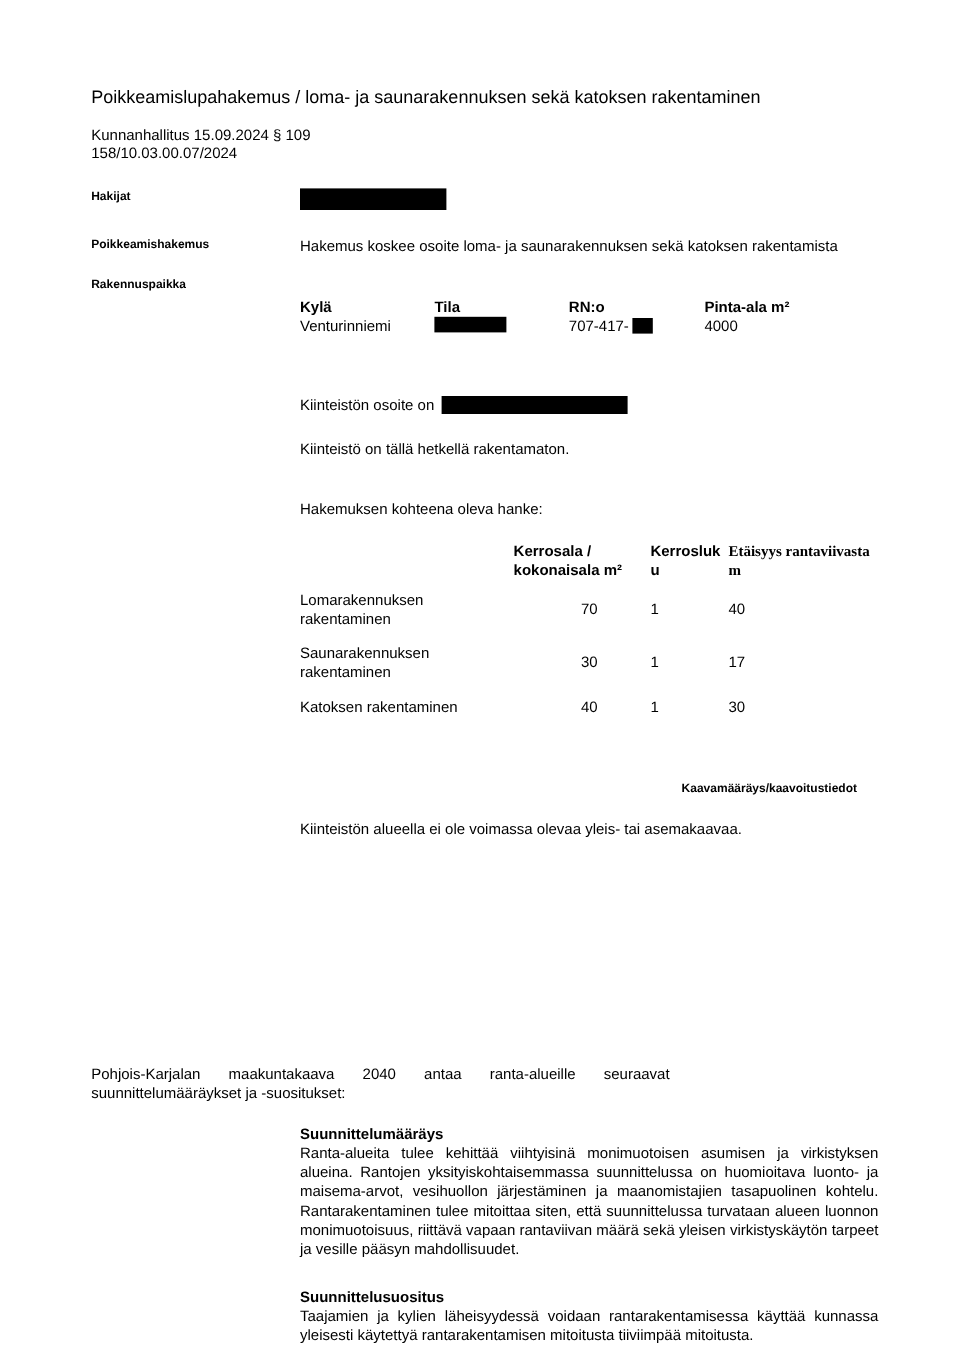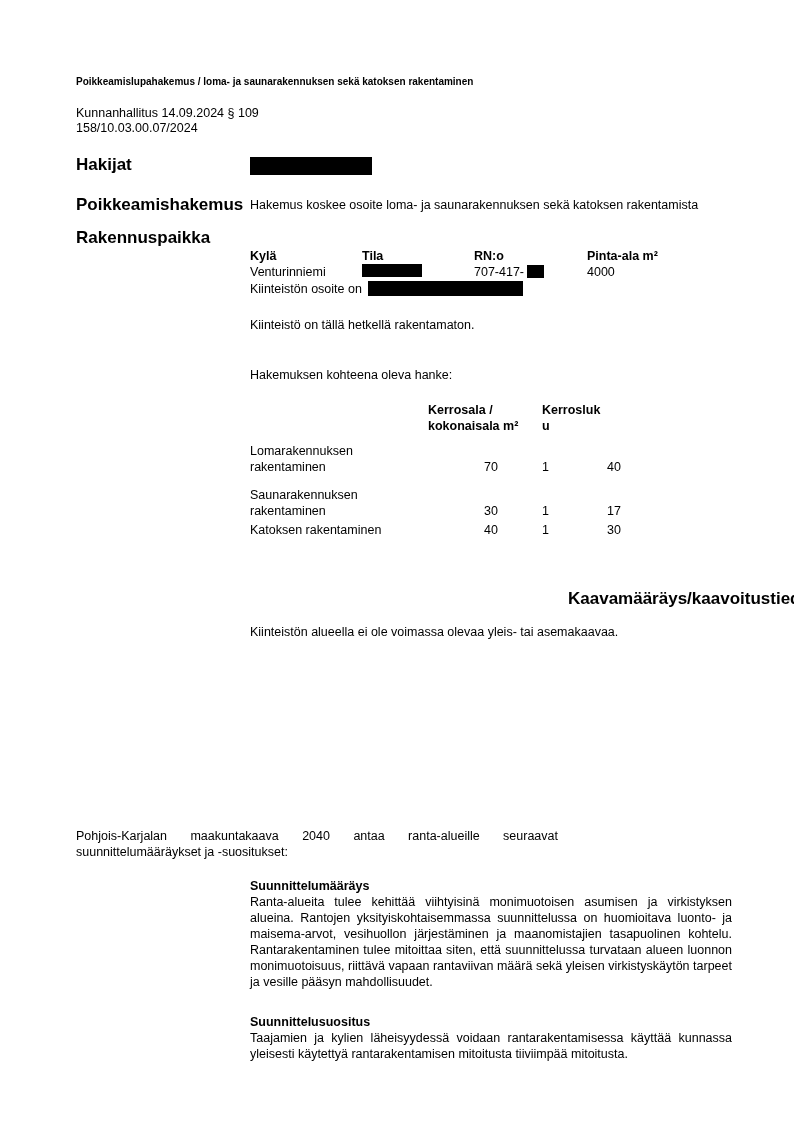--- a/index.html
+++ b/index.html
@@ -5,36 +5,36 @@
   html, body { margin: 0; padding: 0; background: #ffffff; }
   body {
     width: 794px; height: 1122px;
     font-family: "Liberation Sans", sans-serif;
     font-size: 12.5px; line-height: 16px; color: #000;
     position: relative; overflow: hidden;
   }
   .doc { padding: 74px 52px 0 76px; }
 
   .title {
-    font-size: 10px; font-weight: bold; line-height: 16px; margin: 0;
+    font-size: 15px; font-weight: normal; line-height: 16px; margin: 0;
   }
   .meta { margin-top: 16px; line-height: 15px; }
 
   .row { display: flex; }
   .label {
     width: 174px; flex: 0 0 174px;
-    font-weight: bold; font-size: 17px; white-space: nowrap;
+    font-weight: bold; font-size: 10px; white-space: nowrap;
   }
   .content { width: 482px; }
   .justify { text-align: justify; }
 
   .mt-hakijat   { margin-top: 21px; }
   .mt-hakemus   { margin-top: 18px; }
   .mt-paikka    { margin-top: 17px; }
-  .mt-osoite    { }
+  .mt-osoite    { margin-top: 49px; }
   .mt-status    { margin-top: 20px; }
   .mt-intro     { margin-top: 34px; }
   .mt-htable    { margin-top: 19px; }
   .mt-kaava     { margin-top: 53px; justify-content: flex-end; }
   .mt-para1     { margin-top: 17px; }
   .mt-para2     { margin-top: 14px; flex-direction: column; }
   .mt-maarays   { margin-top: 18px; }
   .mt-suositus  { margin-top: 24px; }
 
   .redact { background: #000; display: inline-block; }
@@ -46,47 +46,47 @@
   
   .ptable { margin-top: 18px; }
   .ptable .prow { display: flex; }
   .ptable .c1 { width: 112px; }
   .ptable .c2 { width: 112px; }
   .ptable .c3 { width: 113px; }
   .ptable .c4 { width: 140px; }
   .ptable .phead { font-weight: bold; align-items: center; }
 
   
-  .htable .hrow { display: flex; align-items: flex-end; }
+  .htable .hrow { display: flex; align-items: center; }
   .ht-name  { width: 178px; flex: 0 0 178px; }
   .ht-num   { width: 70px;  flex: 0 0 70px; text-align: right; }
   .ht-gap1  { width: 44px;  flex: 0 0 44px; }
   .ht-luku  { width: 60px;  flex: 0 0 60px; }
   .ht-gap2  { width: 5px;   flex: 0 0 5px; }
   .ht-et    { width: 145px; }
   .hth-kerrosala { width: 97px; flex: 0 0 97px; font-weight: bold; }
   .hth-sp   { width: 17px; flex: 0 0 17px; }
   .hth-luku { width: 60px; flex: 0 0 60px; font-weight: bold; word-break: break-all; }
   .hth-et   {
     font-family: "Liberation Serif", serif; font-weight: bold;
     width: 165px; margin-left: 5px;
   }
   .htr1 { margin-top: 9px; }
   .htr2 { margin-top: 12px; }
-  .htr3 { margin-top: 3px; }
+  .htr3 { margin-top: 13px; }
 </style>
 </head>
 <body>
 
 <div class="doc">
 
   <h1 class="title">Poikkeamislupahakemus / loma- ja saunarakennuksen sekä katoksen rakentaminen</h1>
 
   <div class="meta">
-    <div>Kunnanhallitus 14.09.2024 § 109</div>
+    <div>Kunnanhallitus 15.09.2024 § 109</div>
     <div>158/10.03.00.07/2024</div>
   </div>
 
   <div class="row mt-hakijat">
     <div class="label">Hakijat</div>
     <div class="content">
       <span class="redact redact-hakijat"></span>
     </div>
   </div>
 
@@ -121,20 +121,21 @@
       <div class="mt-status">Kiinteistö on tällä hetkellä rakentamaton.</div>
 
       <div class="mt-intro">Hakemuksen kohteena oleva hanke:</div>
 
       <div class="htable mt-htable">
         <div class="hrow">
           <div class="ht-name"></div>
           <div class="hth-kerrosala">Kerrosala / kokonaisala m²</div>
           <div class="hth-sp"></div>
           <div class="hth-luku">Kerrosluku</div>
+          <div class="hth-et">Etäisyys rantaviivasta m</div>
         </div>
 
         <div class="hrow htr1">
           <div class="ht-name">Lomarakennuksen rakentaminen</div>
           <div class="ht-num">70</div>
           <div class="ht-gap1"></div>
           <div class="ht-luku">1</div>
           <div class="ht-gap2"></div>
           <div class="ht-et">40</div>
         </div>

